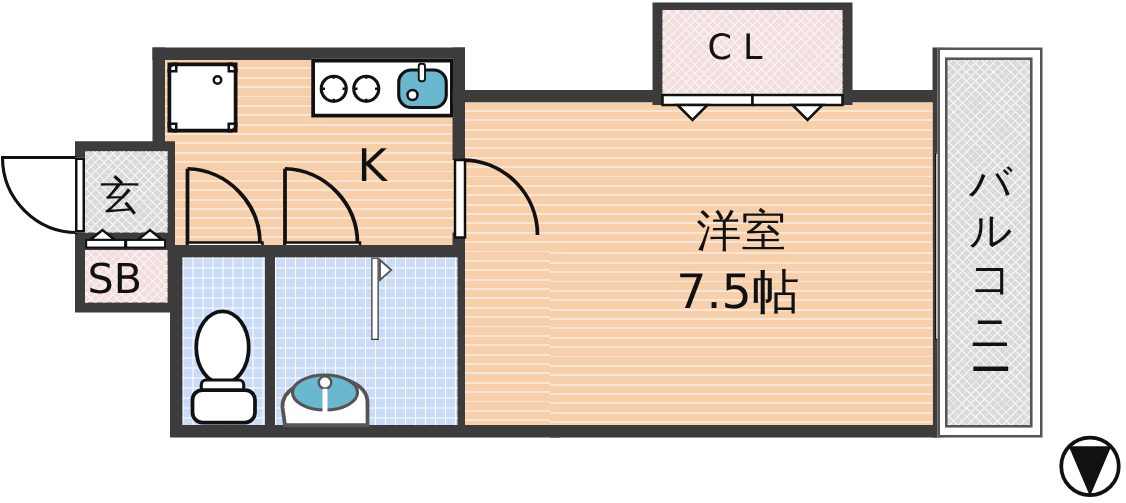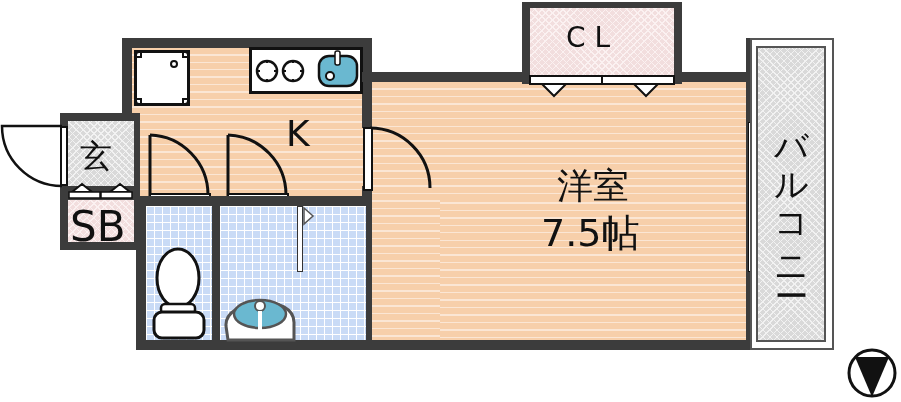--- a/index.html
+++ b/index.html
@@ -60,21 +60,21 @@
 <svg style="left:0px;top:124px;" width="64" height="64" viewBox="0 0 64 64">
   <path d="M62 2 L2 2 A60 60 0 0 0 62 62" fill="#fff" stroke="#111" stroke-width="2.5"></path>
 </svg>
 <div class="abs" style="left:60px;top:126px;width:8px;height:60px;background:#fff;border:2px solid #111;box-sizing:border-box;"></div>
 <svg style="left:68px;top:180px;" width="66" height="20" viewBox="0 0 66 20">
   <path d="M4 12 L14 4 L24 12Z M42 12 L52 4 L62 12Z" fill="#fff" stroke="#111" stroke-width="2"></path>
   <rect x="1" y="12" width="31" height="6" fill="#fff" stroke="#111" stroke-width="1.5"></rect>
   <rect x="33" y="12" width="31" height="6" fill="#fff" stroke="#111" stroke-width="1.5"></rect>
 </svg>
 <div class="abs hatch-pink" style="left:68px;top:200px;width:66px;height:42px;"></div>
-<div class="label" style="left:70px;top:206px;font-size:42px;">SB</div>
+<div class="label" style="left:70px;top:206px;font-size:33px;">SB</div>
 
 <div class="abs wall" style="left:136px;top:196px;width:312px;height:154px;"></div>
 <div class="abs tile" style="left:146px;top:206px;width:66px;height:134px;"></div>
 <div class="abs tile" style="left:220px;top:206px;width:146px;height:134px;"></div>
 <div class="abs" style="left:372px;top:206px;width:68px;height:134px;background:#fff;"></div>
 <div class="abs" style="left:297px;top:206px;width:6px;height:66px;background:#fff;border:1px solid #333;box-sizing:border-box;"></div>
 <svg style="left:303px;top:206px;" width="12" height="20" viewBox="0 0 12 20">
     <path d="M1 2 L10 10 L1 18Z" fill="#fff" stroke="#555" stroke-width="1.5"></path>
   </svg>
 

